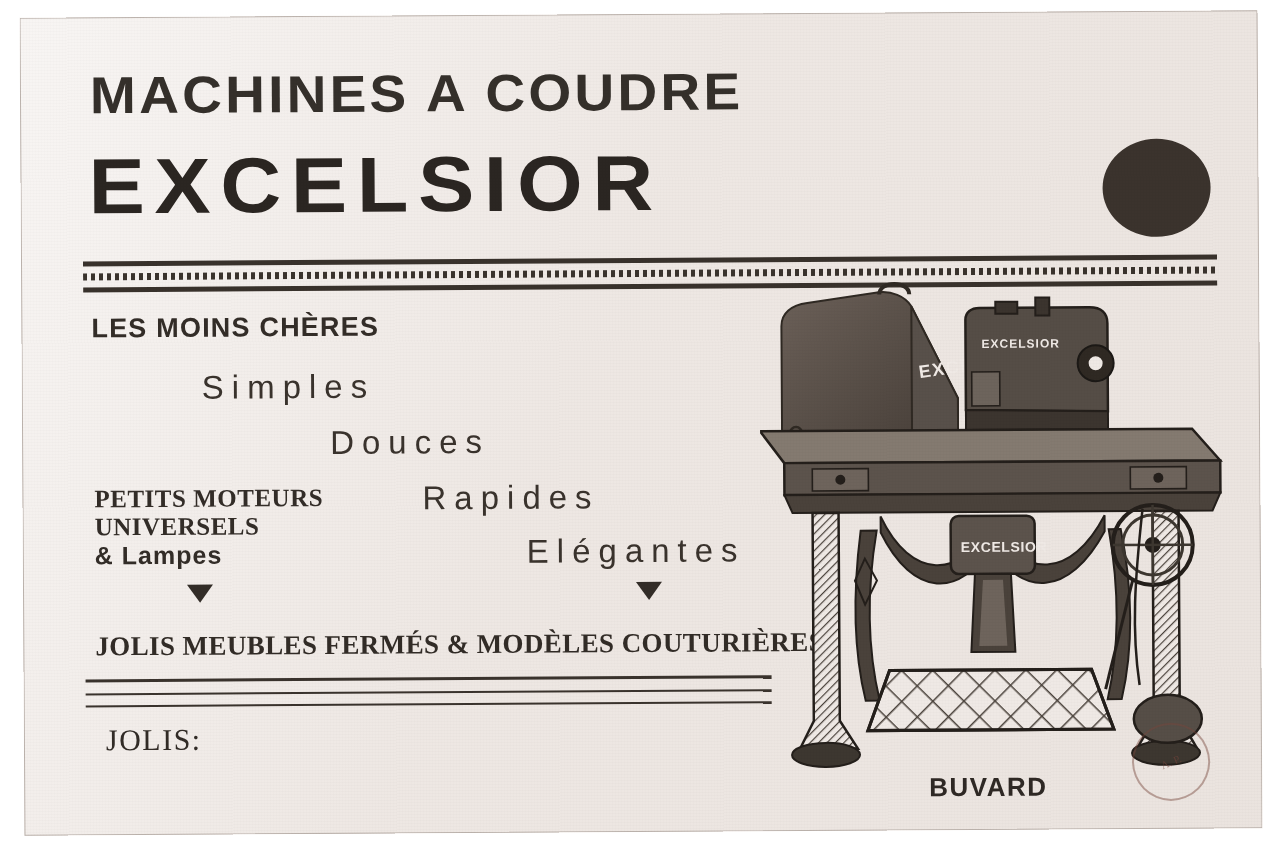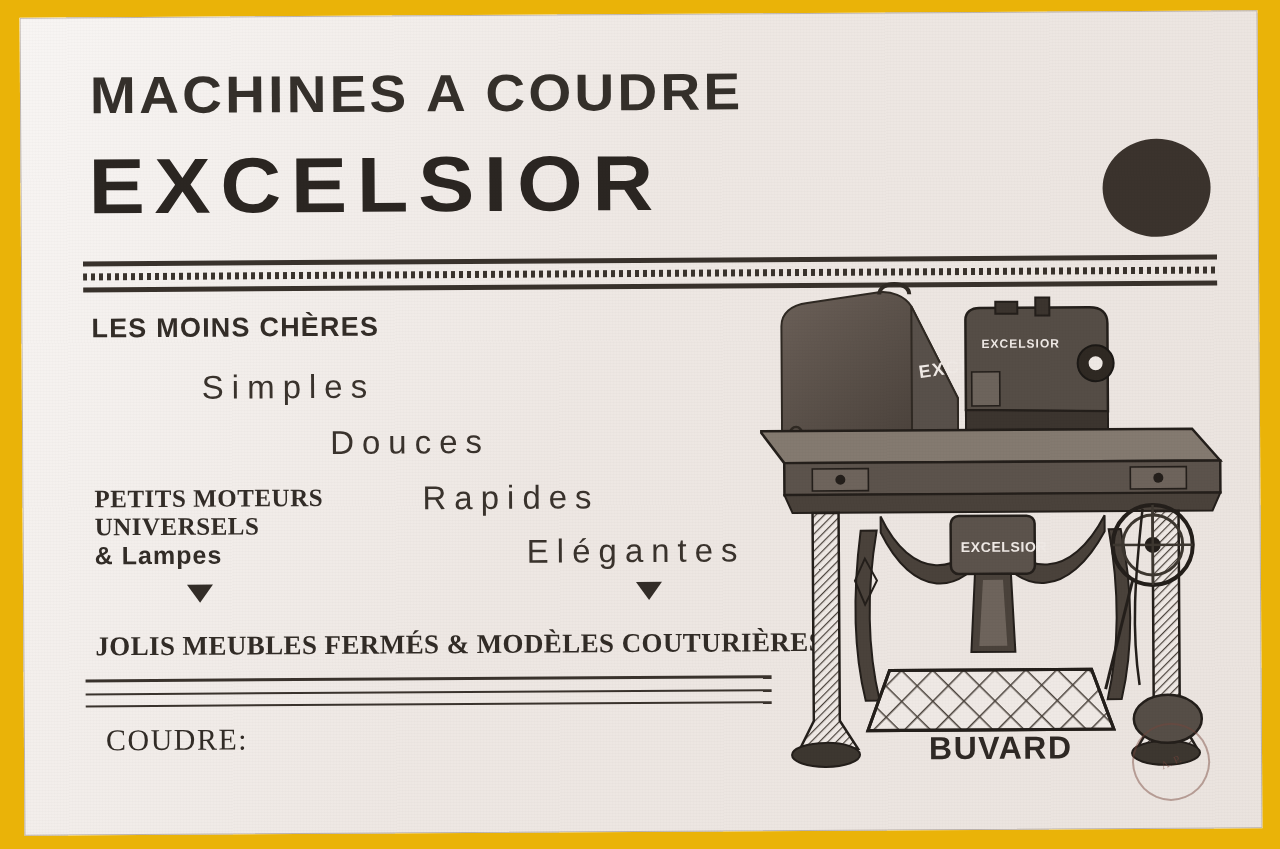--- a/index.html
+++ b/index.html
@@ -12,21 +12,21 @@
     width: 1280px;
     height: 849px;
     overflow: hidden;
     font-family: "Liberation Sans", sans-serif;
   }
 
   .scene {
     position: relative;
     width: 1280px;
     height: 849px;
-    background: #eab308;
+    background: #ffffff;
   }
 
   
   .card {
     position: absolute;
     left: 22px;
     top: 14px;
     width: 1238px;
     height: 818px;
     background: #efe9e5;
@@ -176,23 +176,23 @@
     top: 706px;
     font-family: "Liberation Serif", serif;
     font-size: 30px;
     letter-spacing: 1.5px;
     color: #322c27;
   }
 
   .buvard {
     position: absolute;
     left: 905px;
-    top: 718px;
-    font-weight: 700;
-    font-size: 32px;
+    top: 760px;
+    font-weight: 700;
+    font-size: 26px;
     letter-spacing: 1.5px;
     color: #2f2925;
   }
 
   
   .illus {
     position: absolute;
     left: 738px;
     top: 268px;
     width: 470px;
@@ -249,21 +249,21 @@
 
     <div class="tri tri-left"></div>
     <div class="tri tri-right"></div>
 
     <div class="meubles">JOLIS MEUBLES FERMÉS &amp; MODÈLES COUTURIÈRES</div>
 
     <div class="rule-thin" style="top:662px; right:490px;"></div>
     <div class="rule-thin" style="top:676px; right:490px; height:2px;"></div>
     <div class="rule-thin" style="top:688px; right:490px; height:2px;"></div>
 
-    <div class="agent">COUDRE:</div>
+    <div class="agent">JOLIS:</div>
 
     <div class="illus">
       <svg viewBox="0 0 470 490" xmlns="http://www.w3.org/2000/svg" aria-hidden="true">
         <defs>
           <pattern id="hatch" width="6" height="6" patternUnits="userSpaceOnUse" patternTransform="rotate(45)">
             <rect width="6" height="6" fill="#efe9e5"></rect>
             <line x1="0" y1="0" x2="0" y2="6" stroke="#4a423b" stroke-width="2.4"></line>
           </pattern>
           <pattern id="lattice" width="22" height="22" patternUnits="userSpaceOnUse" patternTransform="rotate(45)">
             <rect width="22" height="22" fill="#efe9e5"></rect>

